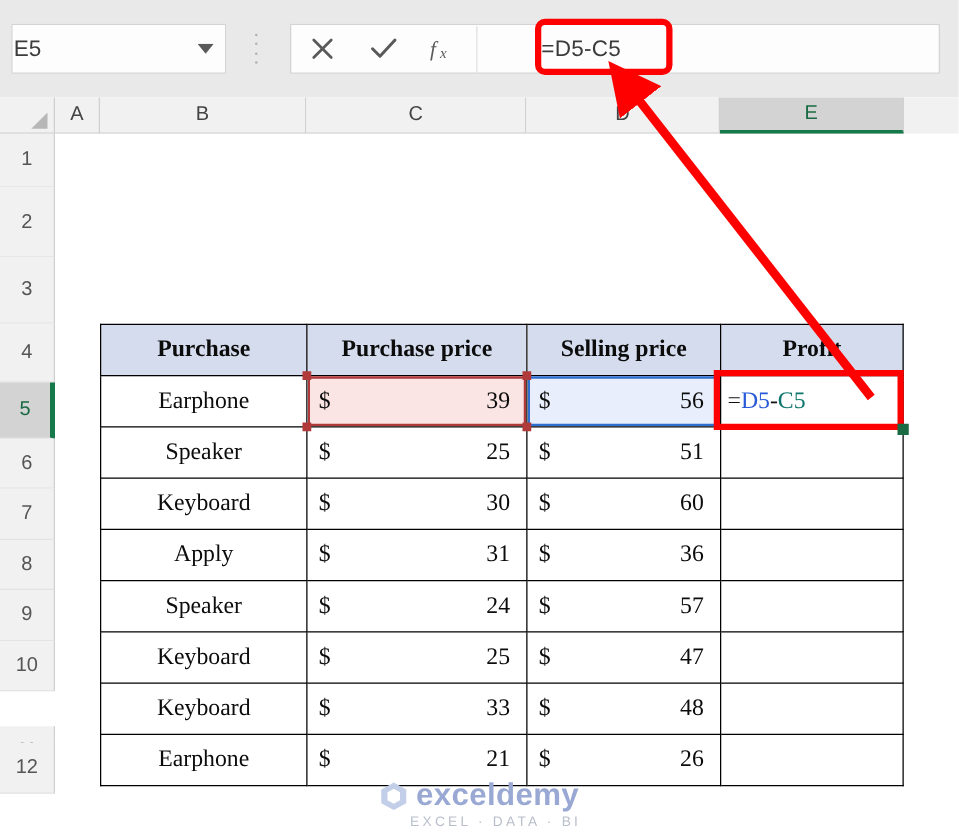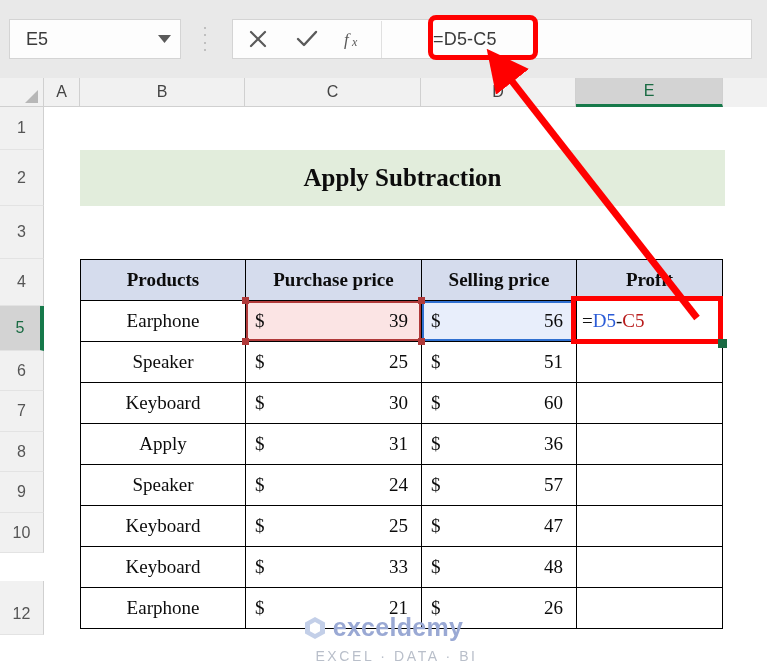--- a/index.html
+++ b/index.html
@@ -15,21 +15,21 @@
   .fbar-strip {
     position: absolute; left: 0; top: 0; width: 767px; height: 78px;
     background: #e9e9e9;
   }
   .name-box {
     position: absolute; left: 9px; top: 19px; width: 172px; height: 40px;
     background: #fdfdfd; border: 1px solid #d4d4d4;
     display: flex; align-items: center;
   }
   .name-box-text {
-    flex: 1; padding-left: 16px;
+    flex: 1; padding-left: 1px;
     font-size: 18px; color: #3b3b3b;
     font-family: "Liberation Sans", sans-serif;
   }
   .name-box-chevron {
     width: 26px; display: flex; align-items: center; justify-content: center;
     padding-right: 6px;
   }
   .dots-sep {
     position: absolute; left: 203px; top: 27px; width: 4px; height: 24px;
     display: flex; flex-direction: column; justify-content: space-between;
@@ -156,21 +156,21 @@
   .h-tl { left: -4px; top: -4px; }
   .h-tr { right: -4px; top: -4px; }
   .h-bl { left: -4px; bottom: -4px; }
   .h-br { right: -4px; bottom: -4px; }
 
   
   .formula-cell { padding-left: 5px; font-family: "Liberation Serif", serif; font-size: 19px; white-space: nowrap; }
   .tok-eq { color: #111; }
   .tok-d  { color: #2a5bd7; }
   .tok-op { color: #111; }
-  .tok-c  { color: #b91c1c; }
+  .tok-c  { color: #0f766e; }
 
   
   .callout-cell {
     position: absolute;
     border: 5px solid #ff0000;
     background: transparent; pointer-events: none; z-index: 8;
   }
   .fill-handle {
     position: absolute; width: 9px; height: 9px; background: #1a6b43; z-index: 9;
   }
@@ -183,22 +183,22 @@
     position: absolute; left: 0; right: 0; bottom: 6px;
     display: flex; flex-direction: column; align-items: center; z-index: 15;
     pointer-events: none;
   }
   .wm-row { display: flex; align-items: center; gap: 7px; }
   .wm-text {
     font-family: "Liberation Sans", sans-serif; font-size: 25px; font-weight: bold;
     color: #9aa9d4; letter-spacing: 0.3px;
   }
   .wm-sub {
-    font-family: "Liberation Sans", sans-serif; font-size: 14px;
-    color: #b9bfca; letter-spacing: 2.6px; margin-top: 6px; margin-left: 26px;
+    font-family: "Liberation Sans", sans-serif; font-size: 11px;
+    color: #b9bfca; letter-spacing: 2.6px; margin-top: 1px; margin-left: 26px;
   }
 </style>
 </head>
 <body>
 
 <div id="app">
 
   <div class="fbar-strip">
 
     <div class="name-box">
@@ -265,26 +265,25 @@
     <div class="rowhead" style="top:273px; height:40px;">6</div>
     <div class="rowhead" style="top:313px; height:41px;">7</div>
     <div class="rowhead" style="top:354px; height:40px;">8</div>
     <div class="rowhead" style="top:394px; height:41px;">9</div>
     <div class="rowhead" style="top:435px; height:40px;">10</div>
     <div class="rowhead" style="top:503px; height:41px;text-decoration:underline;">11</div>
     <div class="rowhead" style="top:516px; height:41px;">12</div>
 
     <div class="sheet">
 
-      <div class="title-banner" style="left:36px; top:43px; width:645px; height:56px;">Apply Subtraction</div>
 
       <table class="tbl" style="left:36px; top:152px;">
         <thead>
           <tr>
-            <th class="c-prod">Products</th>
+            <th class="c-prod">Purchase</th>
             <th class="c-num">Purchase price</th>
             <th class="c-num" style="width:155px;">Selling price</th>
             <th class="c-profit">Profit</th>
           </tr>
         </thead>
         <tbody>
 
           <tr>
             <td class="c-prod">Earphone</td>
             <td class="c-num hl-red">

